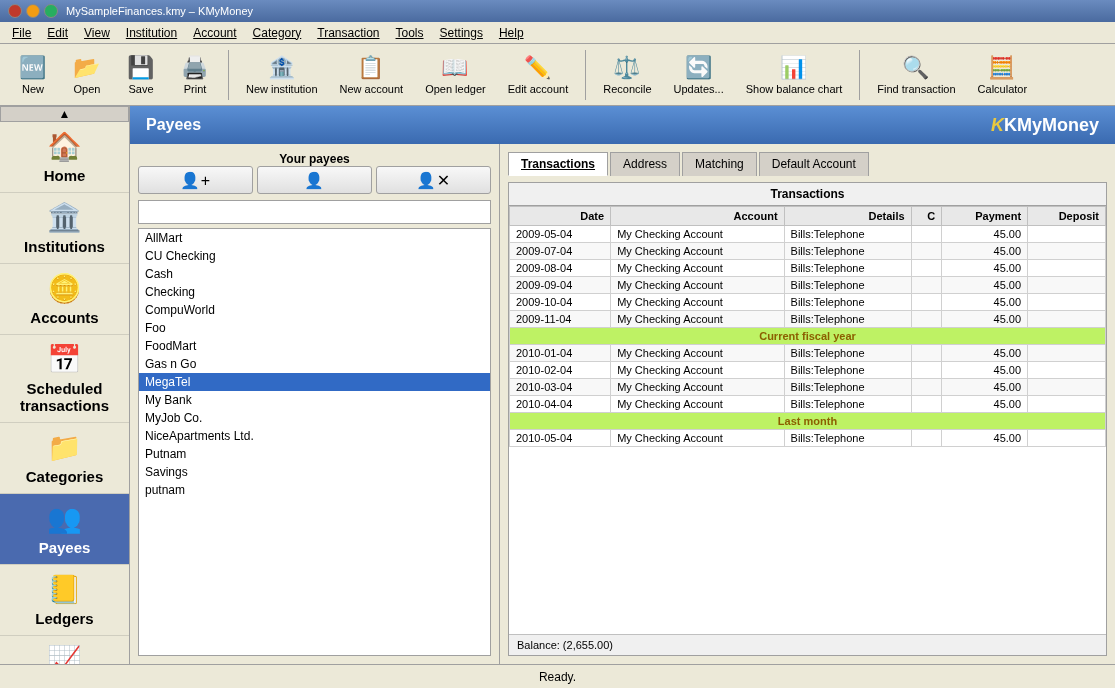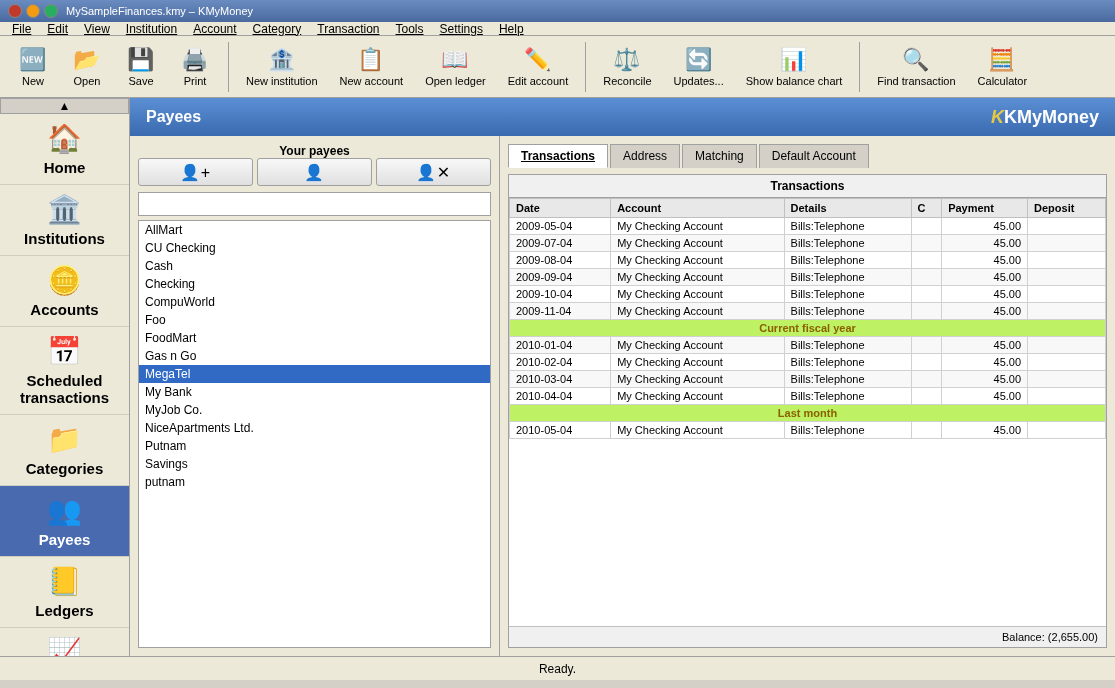--- a/index.html
+++ b/index.html
@@ -17,21 +17,21 @@
     }
     .title-bar-controls { display: flex; gap: 4px; margin-right: 8px; }
     .title-btn { width: 14px; height: 14px; border-radius: 50%; border: 1px solid #888; cursor: pointer; }
     .title-btn.close { background: #c0392b; }
     .title-btn.min { background: #f39c12; }
     .title-btn.max { background: #27ae60; }
 
     
     .menu-bar {
       background: #ece9d8;
-      height: 14px;
+      height: 22px;
       display: flex;
       align-items: center;
       border-bottom: 1px solid #a0a0a0;
       padding: 4px 4px;
     }
     .menu-item {
       padding: 2px 8px;
       cursor: pointer;
       font-size: 12px;
       color: #000;
@@ -230,38 +230,38 @@
     }
     .transactions-table {
       width: 100%;
       border-collapse: collapse;
       font-size: 11px;
     }
     .transactions-table th {
       background: #e8e8e8;
       border: 1px solid #c0c0c0;
       padding: 3px 6px;
-      text-align: left;
+      text-align: right;
       font-weight: bold;
       position: sticky;
       top: 0;
     }
     .transactions-table td {
       border: 1px solid #d0d0d0;
       padding: 2px 6px;
     }
     .transactions-table tr:nth-child(even) { background: #f8f8f8; }
     .section-row td {
       background: #bef264;
       text-align: center;
       font-weight: bold;
       color: #8b6000;
     }
     .balance-row {
-      text-align: right;
+      text-align: left;
       padding: 4px 8px;
       font-size: 11px;
       border-top: 1px solid #c0c0c0;
       background: #f0f0f0;
     }
 
     
     .status-bar {
       height: 24px;
       background: #ece9d8;

